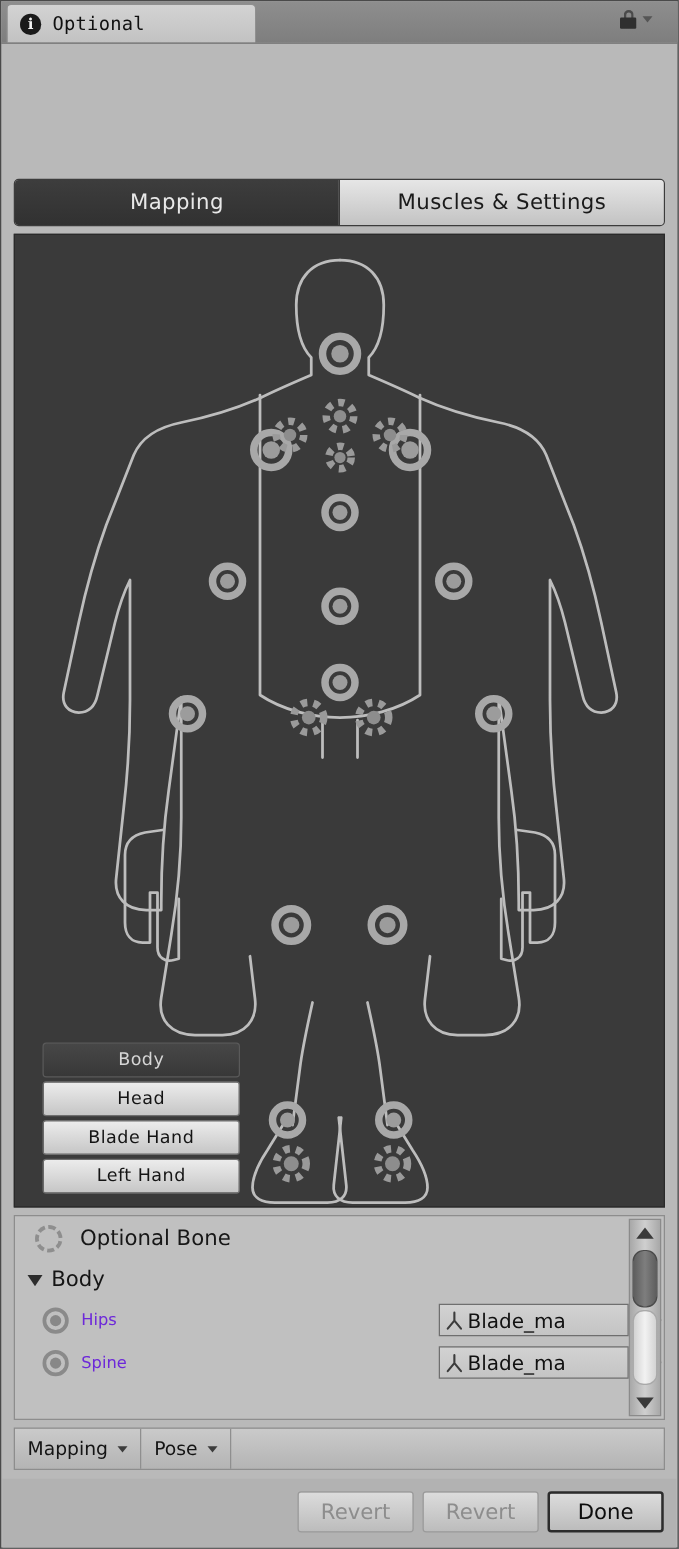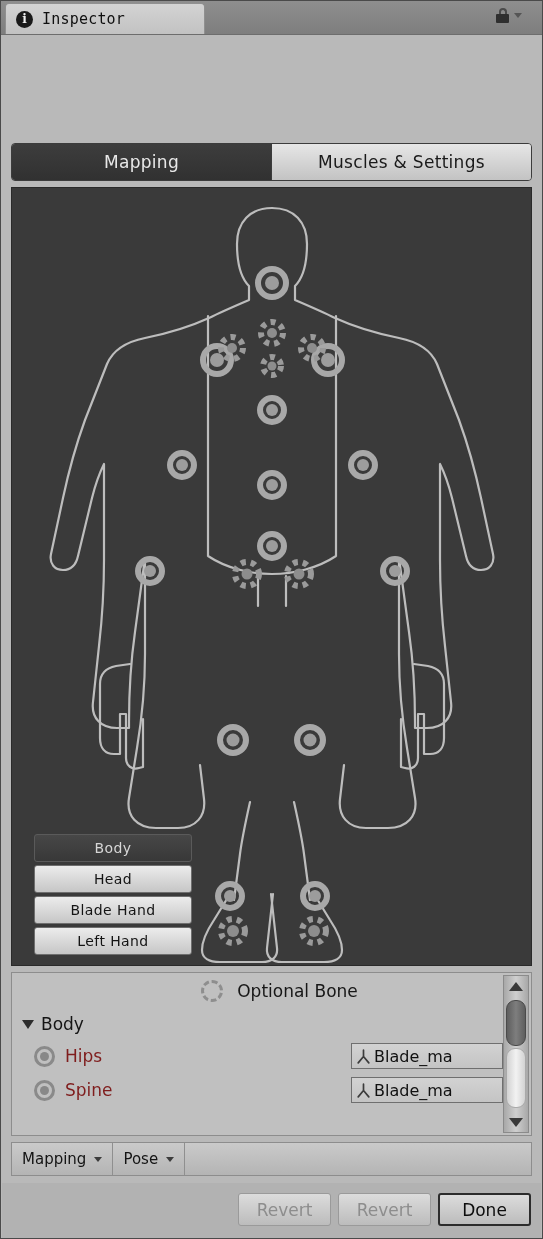--- a/index.html
+++ b/index.html
@@ -70,33 +70,33 @@
   
   .partbtns{position:absolute;left:22px;bottom:10px;width:158px;display:flex;flex-direction:column;gap:3px;}
   .pbtn{height:28px;display:flex;align-items:center;justify-content:center;
     font-size:14px;border-radius:3px;border:1px solid #6e6e6e;box-sizing:border-box;letter-spacing:.4px;}
   .pbtn.on{background:linear-gradient(#474747,#383838);color:#d6d6d6;border-color:#5a5a5a;}
   .pbtn.off{background:linear-gradient(#ececec,#c6c6c6);color:#141414;}
 
   
   .bonelist{position:absolute;left:10px;top:971px;right:10px;height:164px;
     background:#c0c0c0;border:1px solid #8d8d8d;box-sizing:border-box;overflow:hidden;}
-  .optrow{display:flex;align-items:center;height:36px;padding-left:16px;justify-content:center;}
+  .optrow{display:flex;align-items:center;height:36px;padding-left:16px;}
   .dash-ring{width:22px;height:22px;border-radius:50%;
     border:3px dashed #8e8e8e;box-sizing:border-box;flex:0 0 auto;}
   .optrow .lbl{margin-left:14px;font-size:17px;color:#171717;}
   .foldrow{display:flex;align-items:center;height:30px;padding-left:10px;}
   .tri{width:0;height:0;border-left:6px solid transparent;border-right:6px solid transparent;
     border-top:9px solid #2d2d2d;flex:0 0 auto;}
   .foldrow .lbl{margin-left:7px;font-size:17px;color:#151515;}
   .bonerow{display:flex;align-items:center;height:34px;padding-left:22px;}
   .solid-ring{width:21px;height:21px;border-radius:50%;border:3px solid #8a8a8a;
     box-sizing:border-box;display:flex;align-items:center;justify-content:center;flex:0 0 auto;background:#c0c0c0;}
   .solid-ring i{display:block;width:9px;height:9px;border-radius:50%;background:#888;}
-  .bonerow .lbl{margin-left:10px;font-size:17px;color:#7f1d1d;flex:0 0 auto;}
+  .bonerow .lbl{margin-left:10px;font-size:13px;color:#6d28d9;flex:0 0 auto;}
   .objfield{margin-left:auto;margin-right:4px;width:152px;height:26px;
     background:linear-gradient(#d2d2d2,#c4c4c4);border:1px solid #6f6f6f;box-sizing:border-box;
     display:flex;align-items:center;overflow:hidden;}
   .tf-icon{width:17px;height:17px;margin-left:3px;flex:0 0 auto;}
   .objfield .val{margin-left:2px;font-size:16px;color:#111;white-space:nowrap;}
   .picker{width:16px;height:16px;border-radius:50%;border:1.5px solid #4e4e4e;
     margin-left:6px;margin-right:2px;box-sizing:border-box;flex:0 0 auto;
     display:flex;align-items:center;justify-content:center;}
   .picker i{display:block;width:5px;height:5px;border-radius:50%;background:#4e4e4e;}
 
@@ -127,21 +127,21 @@
   .fbtn.en{color:#0d0d0d;border:2px solid #2c2c2c;}
 </style>
 </head>
 <body>
 
 <div class="win">
 
   <div class="tabstrip">
     <div class="insp-tab">
       <span class="info-icon">i</span>
-      <span class="insp-tab-label">Inspector</span>
+      <span class="insp-tab-label">Optional</span>
     </div>
     <div class="lock-wrap">
       <span class="lock-icon">
           <span class="shackle"></span>
           <span class="bodyb"></span>
         </span>
       <span class="caret-sm"></span>
     </div>
   </div>
 

